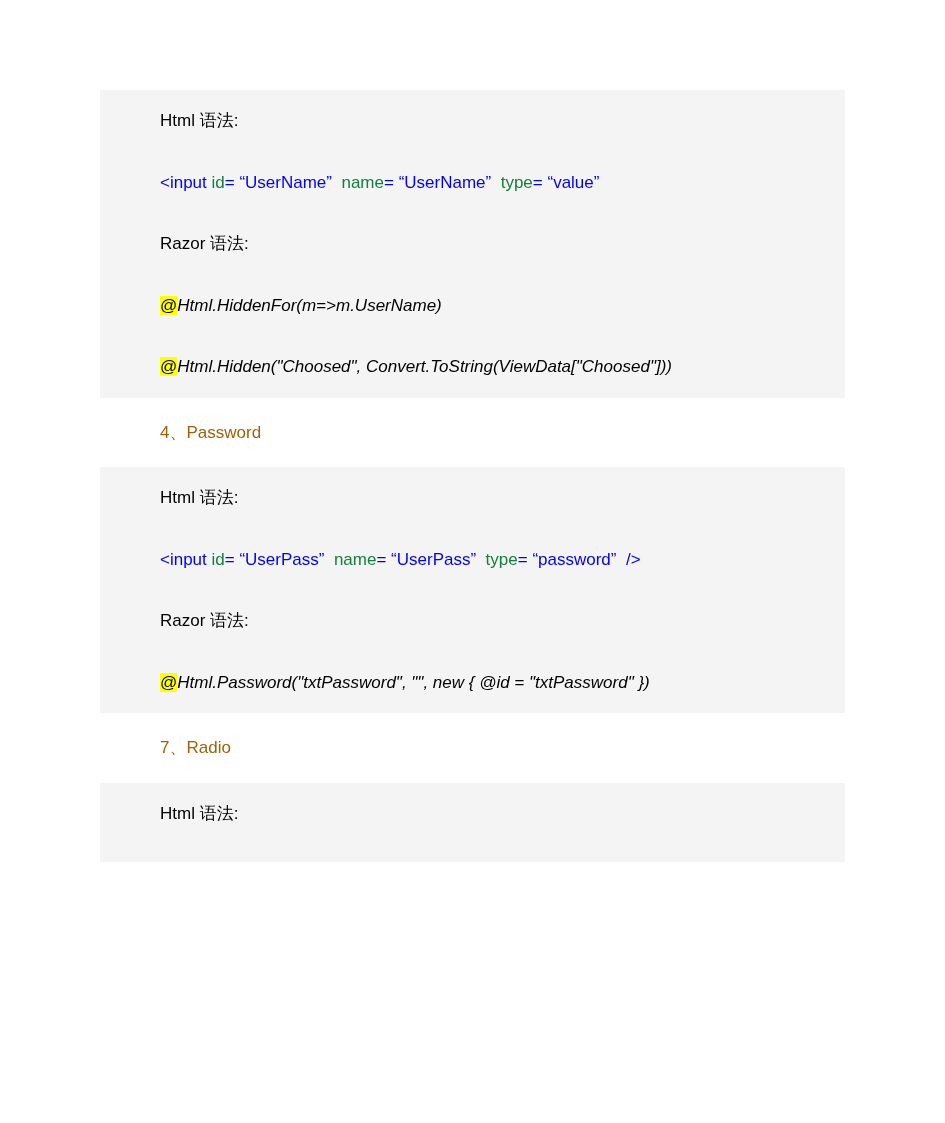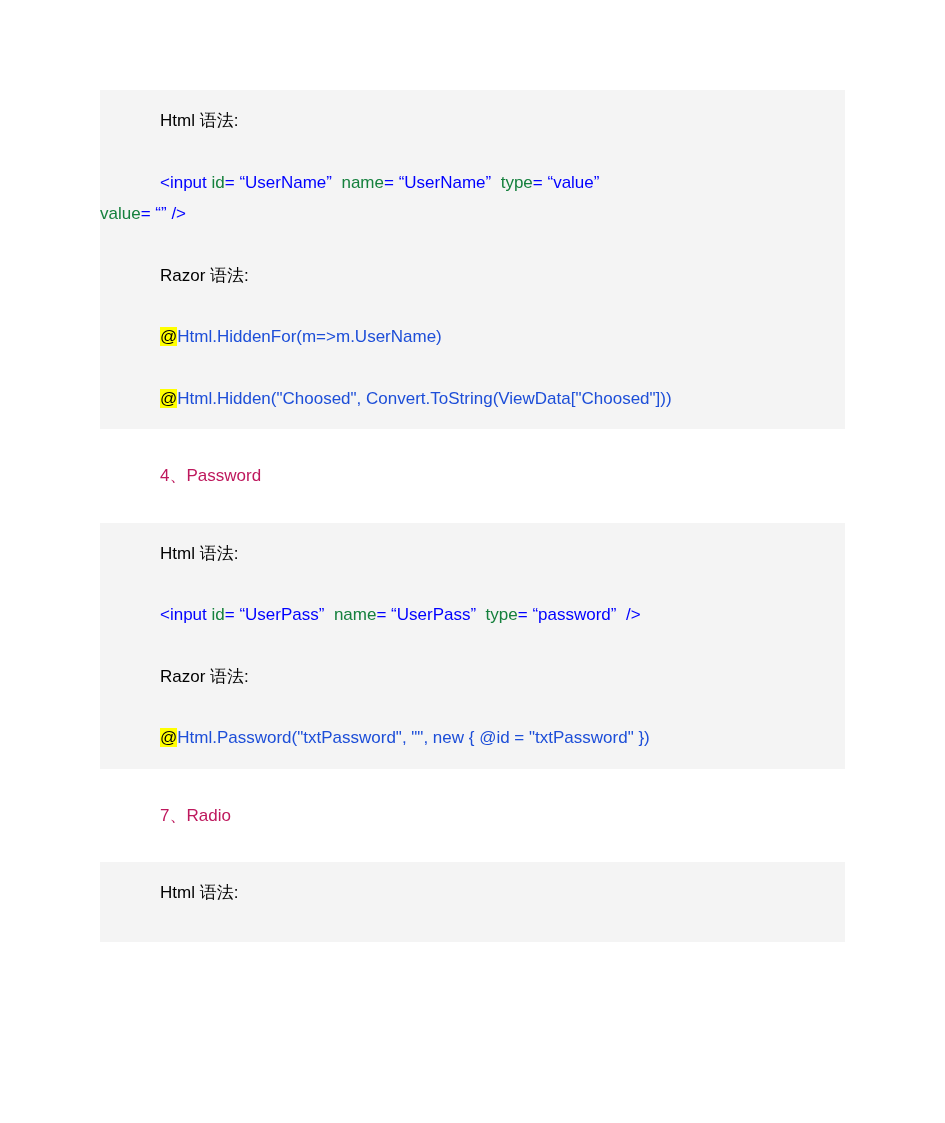--- a/index.html
+++ b/index.html
@@ -25,53 +25,49 @@
     }
     .code-line.continuation {
       padding-left: 0px;
       margin-top: -30px;
     }
     .code-line:last-child {
       margin-bottom: 0;
     }
     .section-header {
       padding-left: 60px;
-      margin: 34px 0;
-      color: #be185d;
+      margin: 22px 0;
+      color: #a16207;
     }
     .tag-blue {
       color: #0000ff;
     }
     .attr-red {
       color: #15803d;
     }
     .highlight {
       background: #ffff00;
     }
     .black {
-      color: #1d4ed8;
+      color: #000000;
+      font-style: italic;
     }
   </style>
 </head>
 <body>
 
 <div class="code-block">
   <div class="code-line">Html 语法:</div>
   <div class="code-line">
     <span class="tag-blue">&lt;input </span><span class="attr-red">id</span><span class="tag-blue">=</span>
     <span class="tag-blue">“UserName”</span>&nbsp;
     <span class="attr-red">name</span><span class="tag-blue">=</span>
     <span class="tag-blue">“UserName”</span>&nbsp;
     <span class="attr-red">type</span><span class="tag-blue">=</span>
     <span class="tag-blue">“value”</span>
-  </div>
-  <div class="code-line continuation">
-    <span class="attr-red">value</span><span class="tag-blue">=</span>
-    <span class="tag-blue">“”</span>
-    <span class="tag-blue">/&gt;</span>
   </div>
   <div class="code-line">Razor 语法:</div>
   <div class="code-line">
     <span class="highlight">@</span><span class="black">Html.HiddenFor(m=&gt;m.UserName)</span>
   </div>
   <div class="code-line">
     <span class="highlight">@</span><span class="black">Html.Hidden("Choosed", Convert.ToString(ViewData["Choosed"]))</span>
   </div>
 </div>
 

